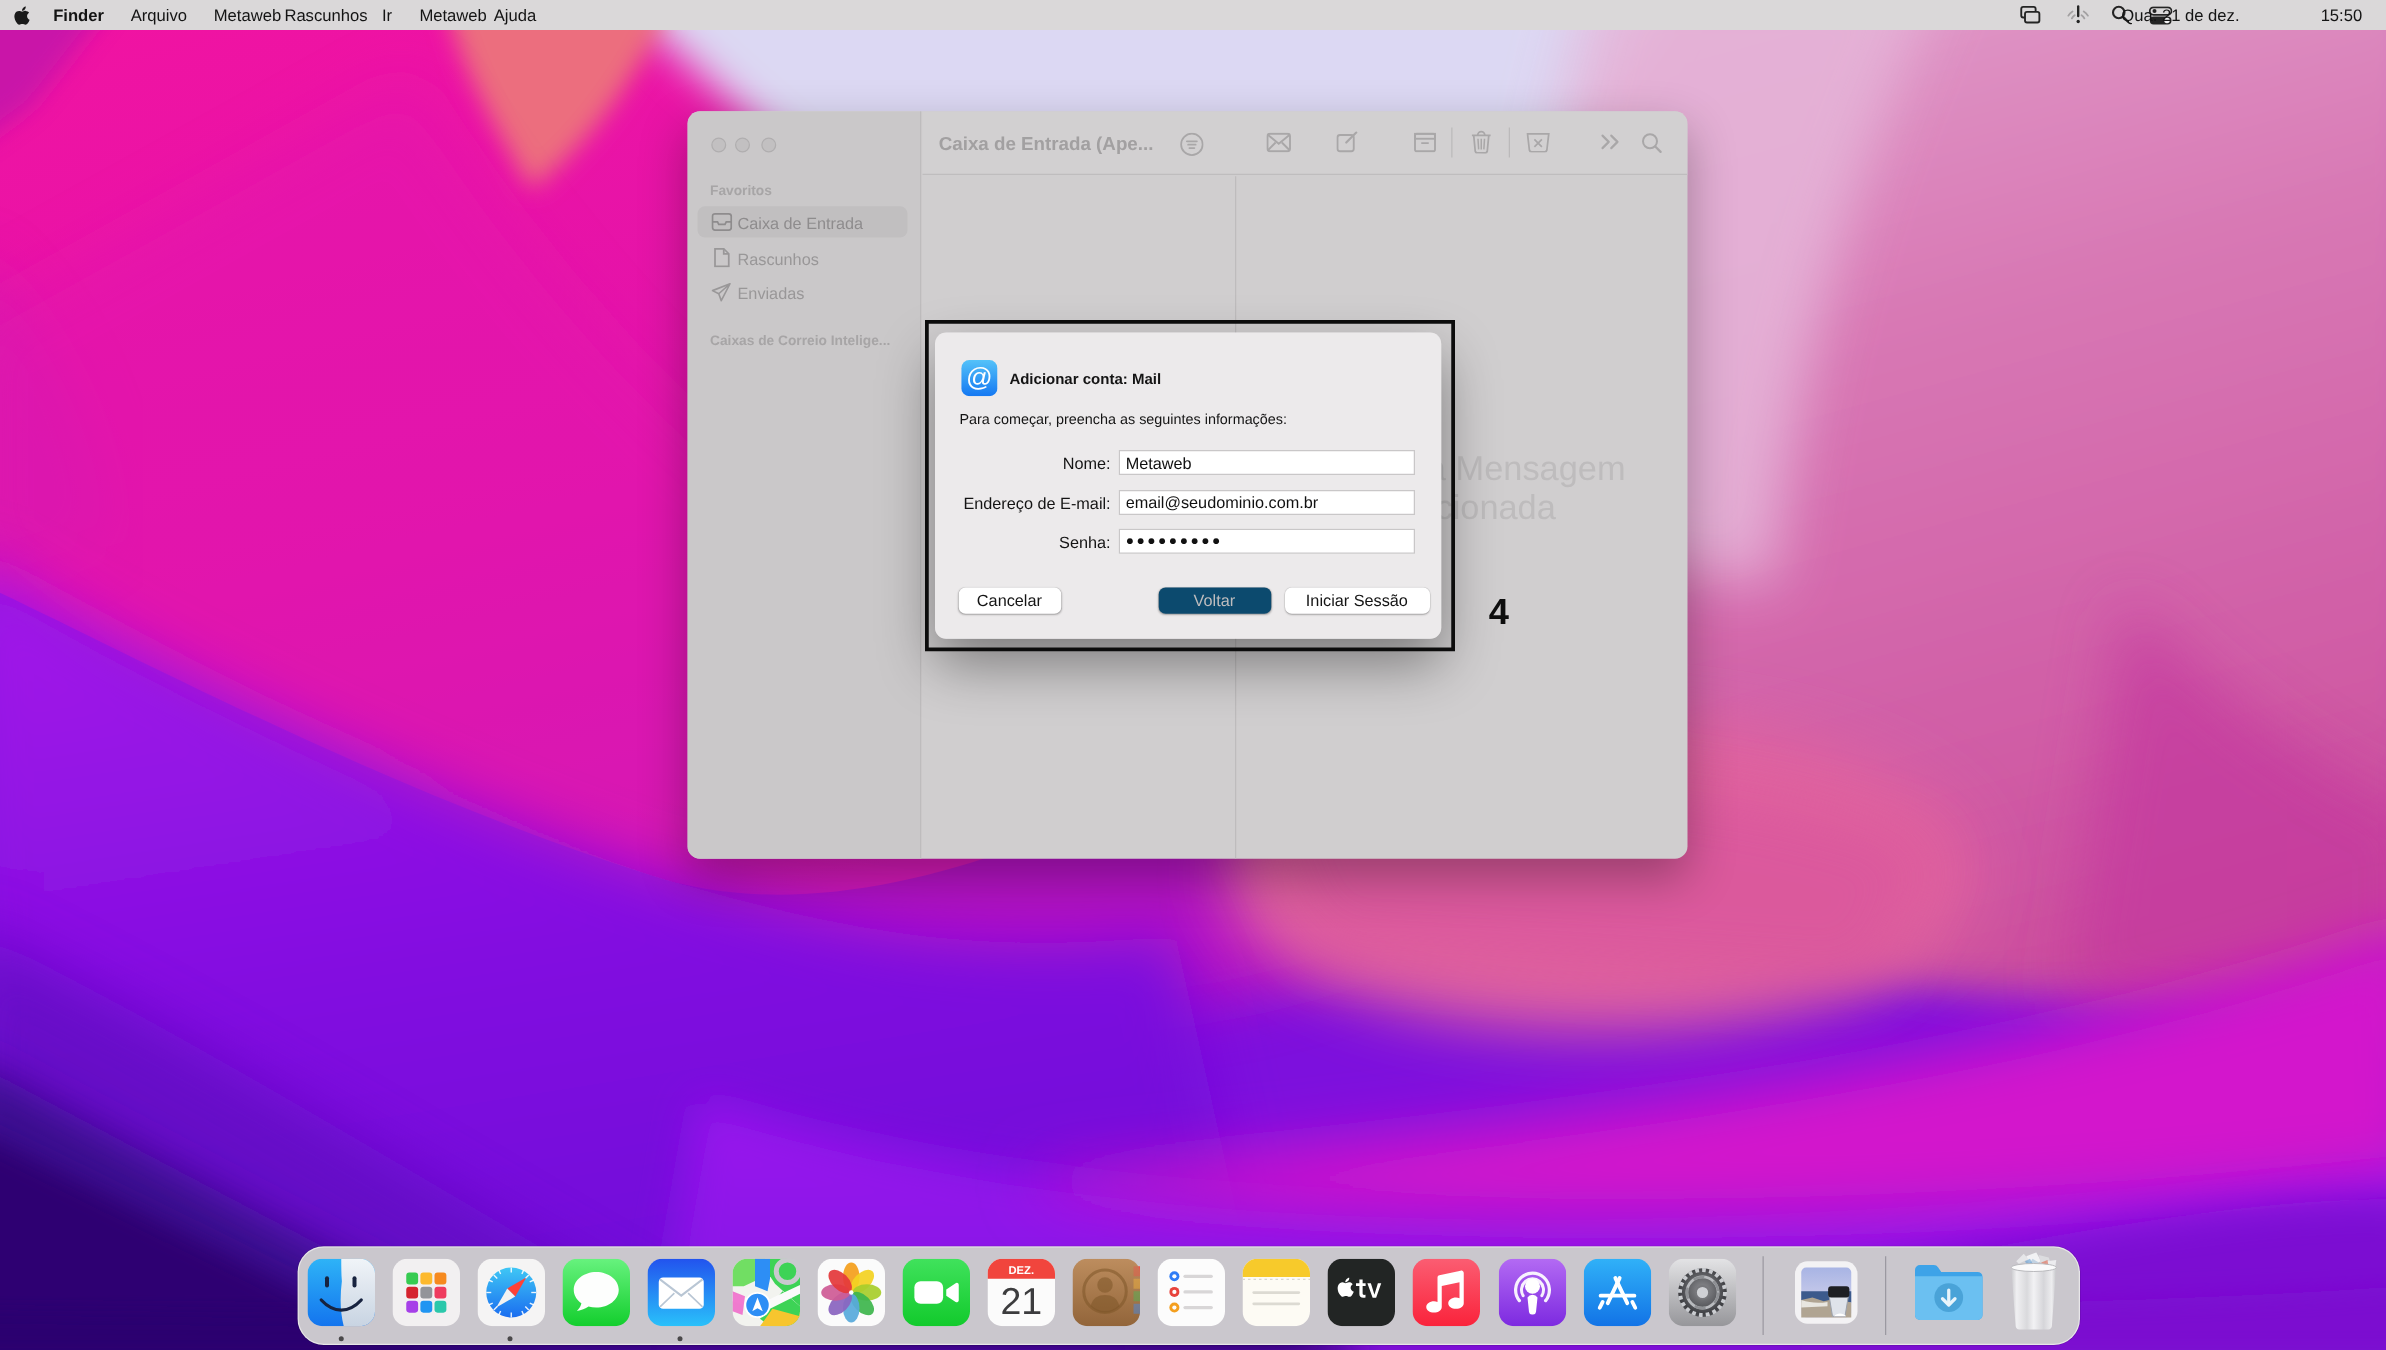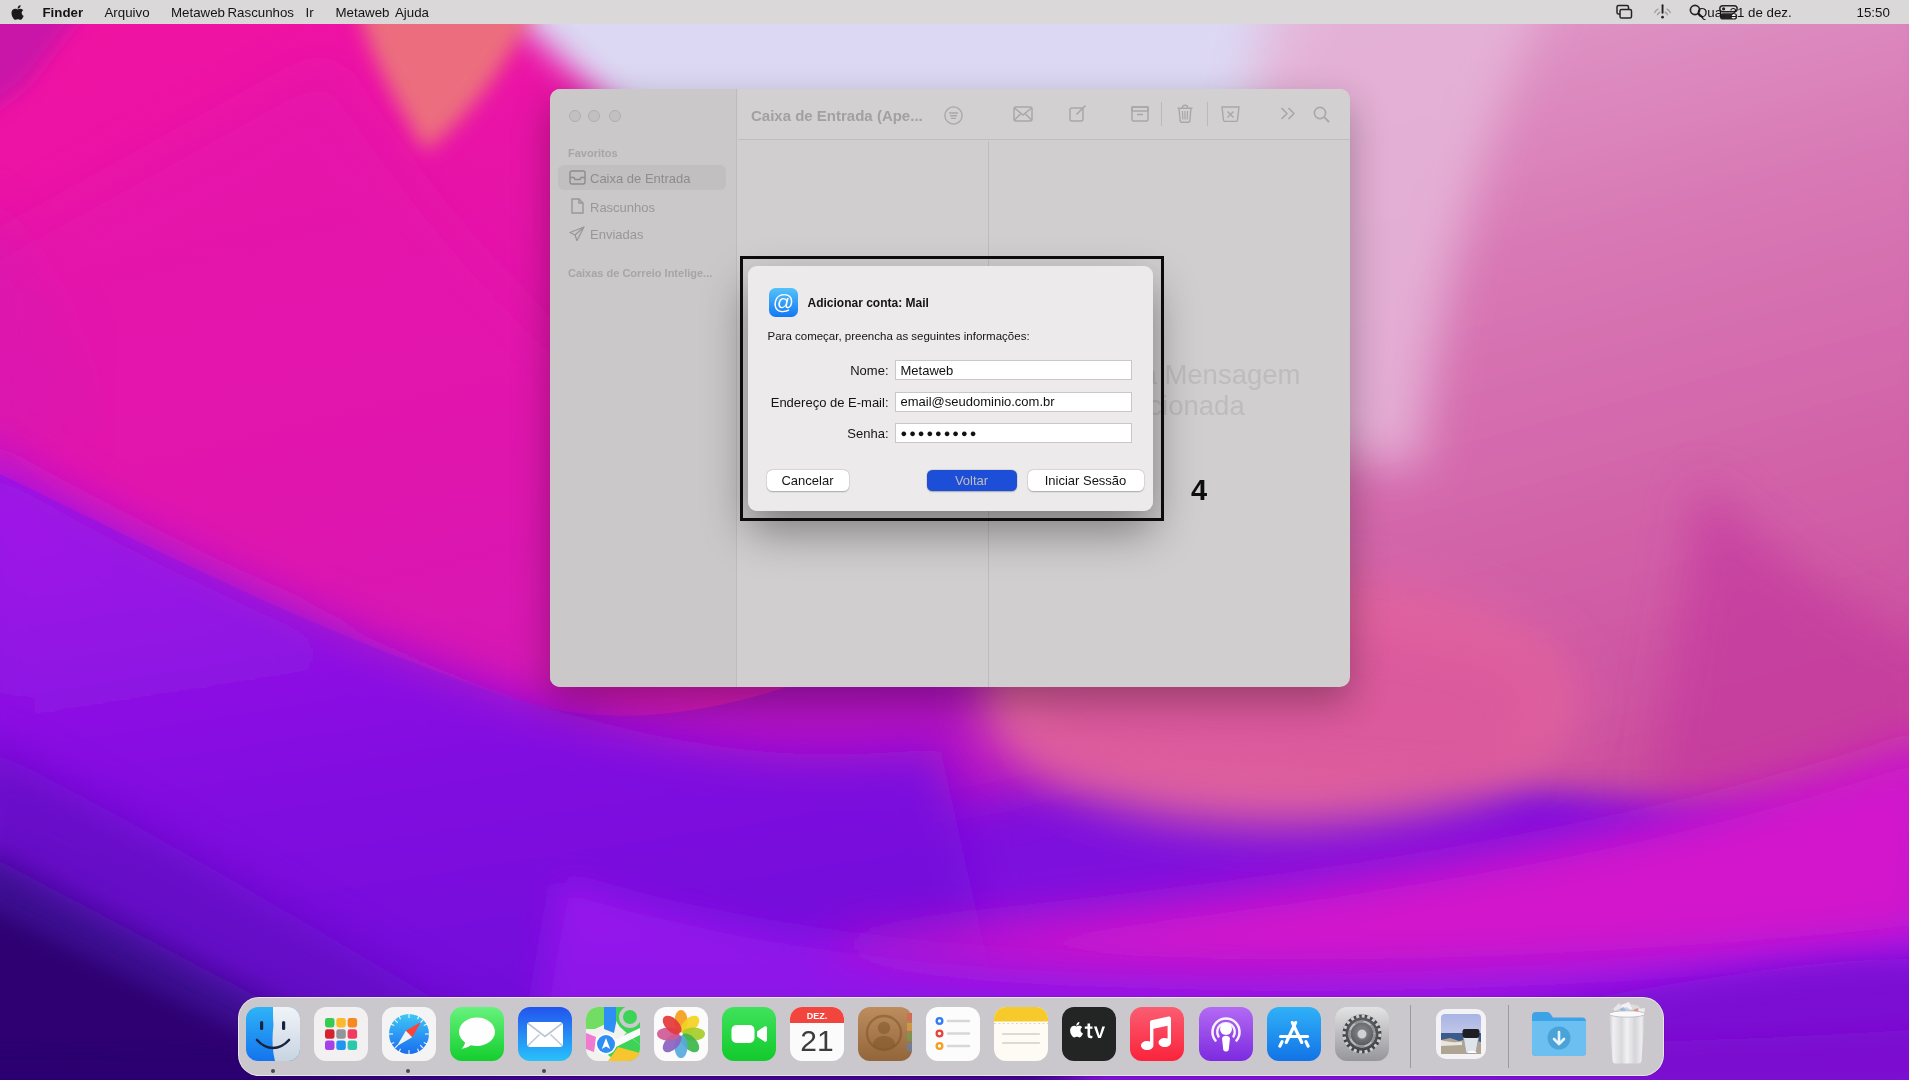--- a/index.html
+++ b/index.html
@@ -246,21 +246,21 @@
   <div class="abs" style="left:20px;top:63.5px;font-size:11.5px;">Para começar, preencha as seguintes informações:</div>
 
   <div class="dlg-label" style="left:0px;top:97px;">Nome:</div>
   <input class="dlg-input" style="top: 94px;" value="Metaweb">
   <div class="dlg-label" style="left:0px;top:128.5px;">Endereço de E-mail:</div>
   <input class="dlg-input" style="top: 125.5px;" value="email@seudominio.com.br">
   <div class="dlg-label" style="left:0px;top:159.5px;">Senha:</div>
   <input class="dlg-input" style="top: 156.5px; letter-spacing: 2px; font-size: 11px; font-weight: bold;" value="●●●●●●●●●">
 
   <div class="btn" style="left:19px;width:82px;">Cancelar</div>
-  <div class="btn" style="left:179px;width:90px;color:#bfbdbe;background:#1d4ed8;">Voltar</div>
+  <div class="btn" style="left:179px;width:90px;color:#bfbdbe;background:#0c4a6e;">Voltar</div>
   <div class="btn" style="left:280px;width:116px;">Iniciar Sessão</div>
 </div>
 <div id="blackrect"></div>
 <div id="num4">4</div>
 
 <div id="dock"></div>
 
 <svg class="dk" style="left:245.8px;" width="54" height="54" viewBox="0 0 54 54">
   <defs>
     <linearGradient id="gFindL" x1="0" y1="0" x2="0" y2="1">

